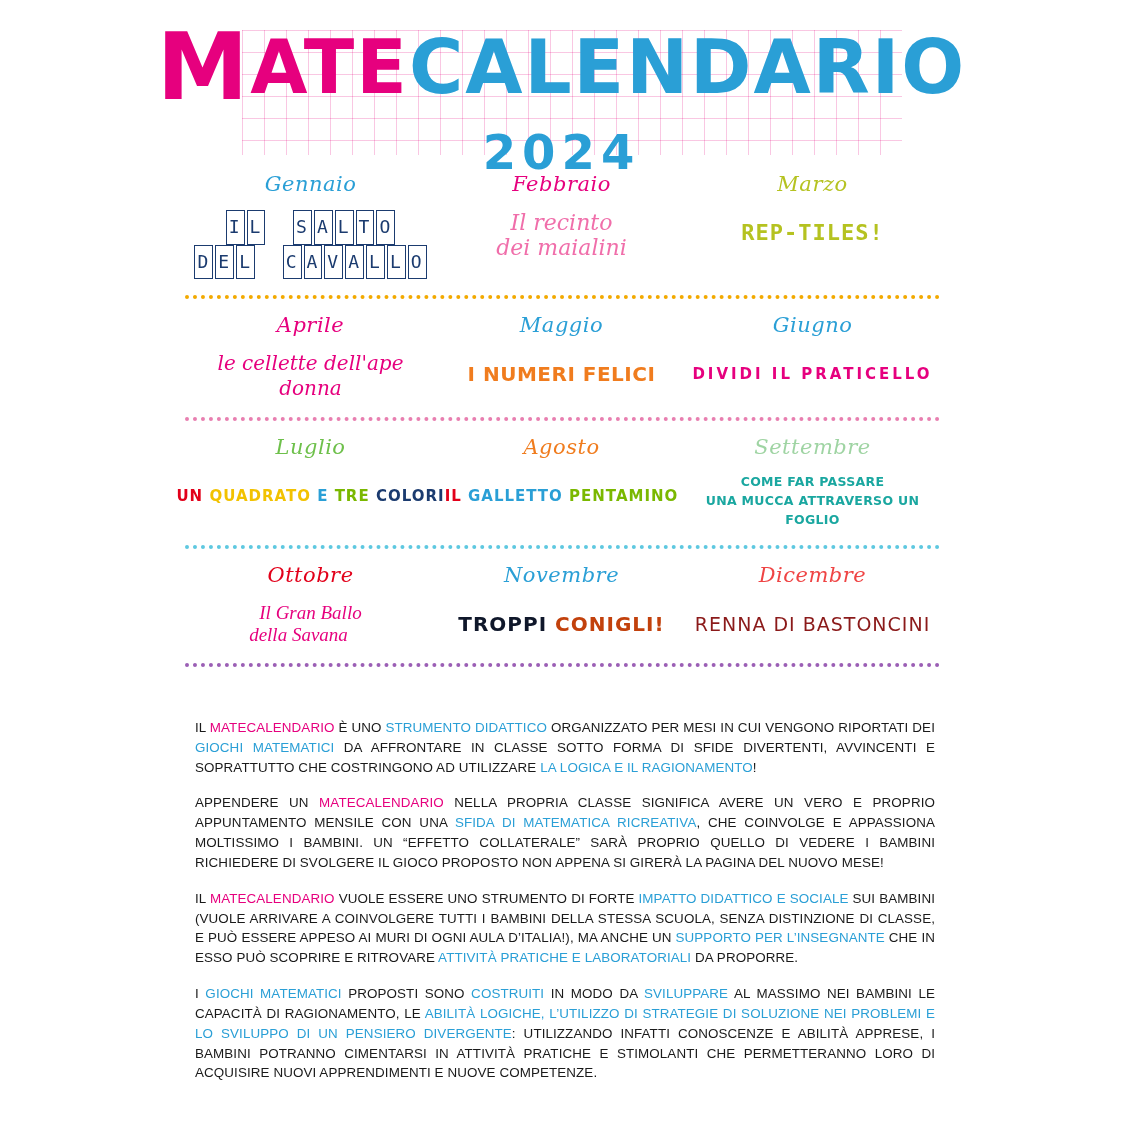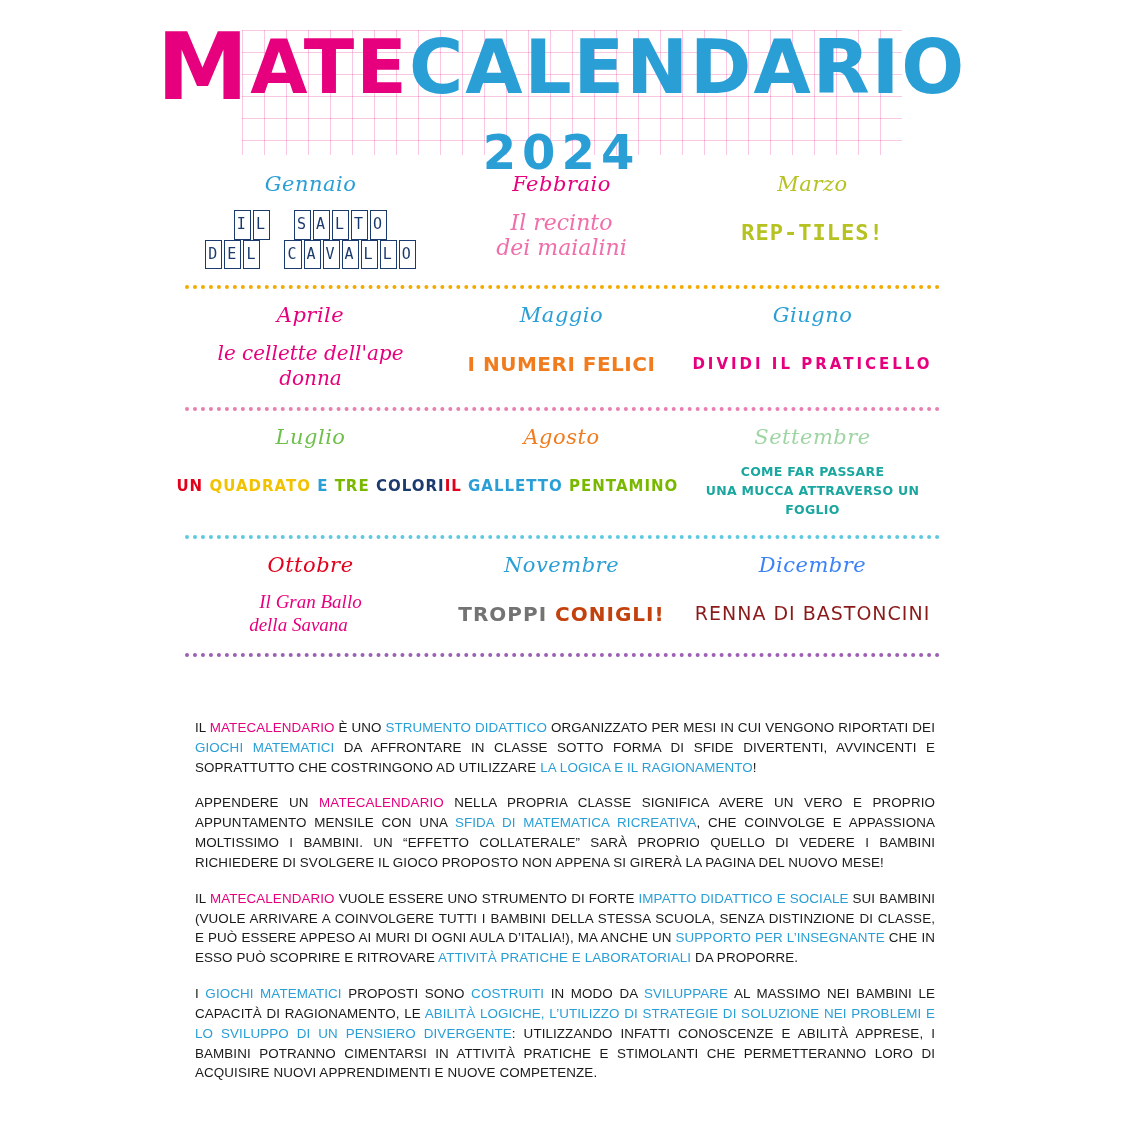--- a/index.html
+++ b/index.html
@@ -71,21 +71,21 @@
     min-height:46px;
     display:flex;
     align-items:center;
     justify-content:center;
     padding:0 4px;
   }
 
   
   .s-gennaio{
     font-family:"DejaVu Sans Mono", monospace;
-    font-size:15px;letter-spacing:2px;color:#1b3b6f;
+    font-size:18px;letter-spacing:2px;color:#1b3b6f;
     line-height:1.7;text-transform:uppercase;
   }
   .s-gennaio span{border:1px solid #1b3b6f;padding:1px 2px;margin:0 1px;display:inline-block;}
   .s-febbraio{
     font-family:"DejaVu Serif", serif;font-style:italic;
     color:#f06eaa;font-size:22px;line-height:1.15;align-items:flex-end;
   }
   .s-marzo{
     font-family:"DejaVu Sans Mono", monospace;font-weight:bold;
     color:#b5c220;font-size:22px;letter-spacing:1px;
@@ -124,35 +124,35 @@
   }
   .s-dicembre{
     font-family:"DejaVu Sans", sans-serif;
     color:#8b1a1a;font-size:19px;letter-spacing:1px;
   }
   .w-dark{color:#1b3b6f;}
   .w-red{color:#e2001a;}
   .w-green{color:#7ab800;}
   .w-blue{color:#2a9fd6;}
   .w-yellow{color:#f2c200;}
-  .w-pink{color:#737373;}
+  .w-pink{color:#0f172a;}
   .w-cyan{color:#c2410c;}
 
   .mn-gennaio{color:#2a9fd6;}
   .mn-febbraio{color:#e6007e;}
   .mn-marzo{color:#b5c220;}
   .mn-aprile{color:#e6007e;}
   .mn-maggio{color:#2a9fd6;}
   .mn-giugno{color:#2a9fd6;}
   .mn-luglio{color:#6ec04b;}
   .mn-agosto{color:#f07c1e;}
   .mn-settembre{color:#9fd4a3;}
   .mn-ottobre{color:#e2001a;}
   .mn-novembre{color:#2a9fd6;}
-  .mn-dicembre{color:#3b82f6;}
+  .mn-dicembre{color:#ef4444;}
 
   .divider{
     height:0;
     margin:10px 0 14px 0;
     border-top:4px dotted #f2a900;
     width:755px;
   }
   .div-orange{border-top-color:#f2a900;}
   .div-pink{border-top-color:#e87fb0;}
   .div-cyan{border-top-color:#5ec8e0;}

